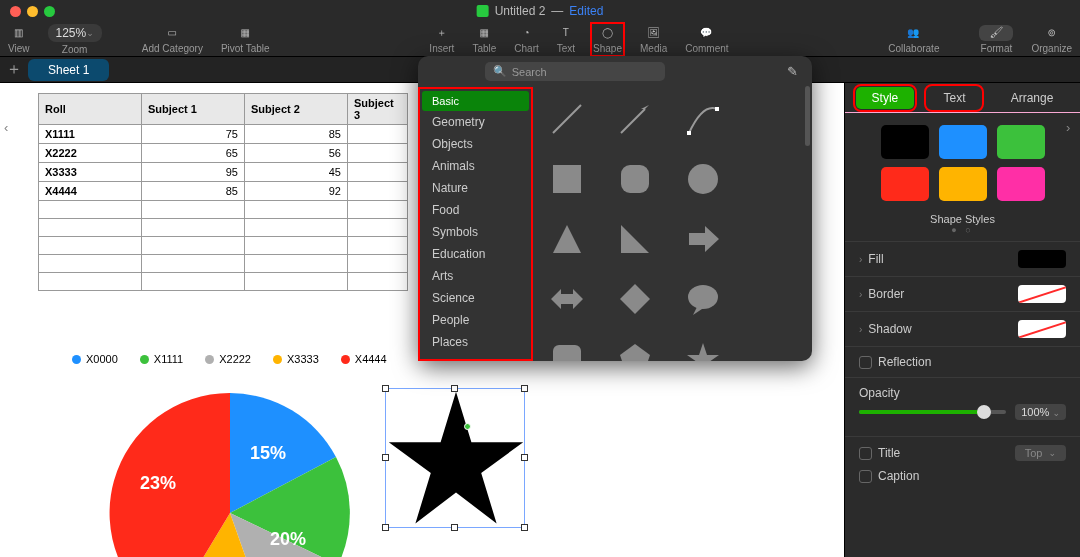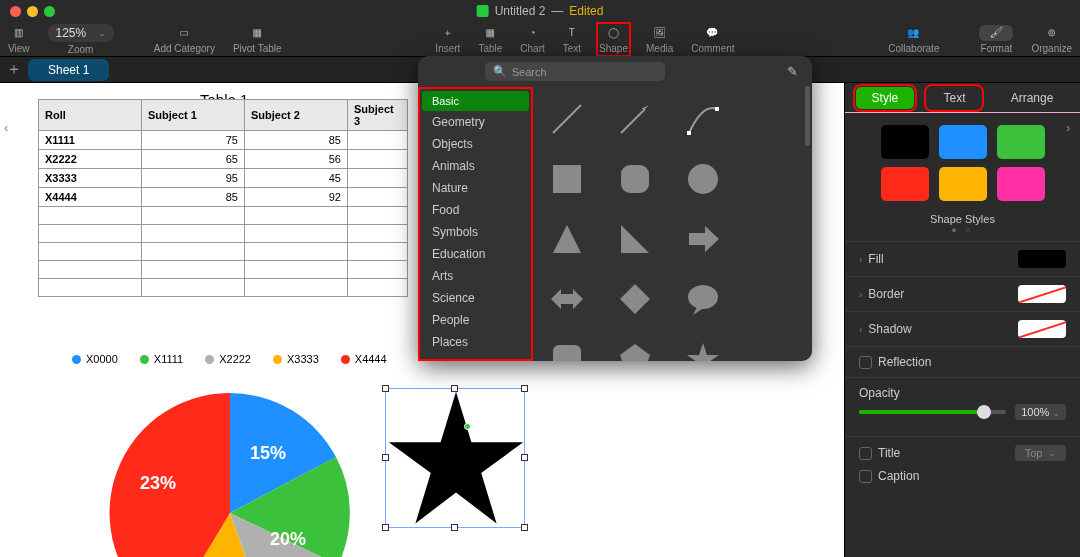--- a/index.html
+++ b/index.html
@@ -3,42 +3,42 @@
 <meta charset="utf-8">
 <style>
   * { box-sizing: border-box; margin: 0; padding: 0; font-family: -apple-system, Helvetica, Arial, sans-serif; }
   body { background:#1e1e1e; color:#ccc; width:1080px; height:557px; overflow:hidden; font-size:12px; position:relative;}
   
   .titlebar{height:22px; display:flex; align-items:center; padding:0 10px; gap:6px; background:#2a2a2a;}
   .tl-dot{width:11px;height:11px;border-radius:50%;}
   .red{background:#ff5f56;} .yellow{background:#ffbd2e;} .green{background:#27c93f;}
   .title-center{position:absolute; left:50%; transform:translateX(-50%); display:flex; align-items:center; gap:6px; color:#bbb; font-size:12px;}
   .doc-icon{width:12px;height:12px;border-radius:2px;background:#27c93f; display:inline-block;}
-  .edited{color:#eab308;}
+  .edited{color:#3b82f6;}
   
   .toolbar{height:35px; background:#2a2a2a; display:flex; align-items:center; padding:0 8px; border-bottom:1px solid #000;}
   .tb-group{display:flex; align-items:center; gap:18px;}
   .tb-item{display:flex; flex-direction:column; align-items:center; gap:2px; color:#999; font-size:10px; cursor:pointer;}
   .tb-icon{height:16px; display:flex; align-items:center; justify-content:center; color:#bbb;}
-  .zoom-box{display:flex; align-items:center; background:#3a3a3a; border-radius:8px; padding:2px 8px; color:#ddd; font-size:12px; gap:12px;}
+  .zoom-box{display:flex; align-items:center; background:#3a3a3a; border-radius:8px; padding:2px 8px; color:#ddd; font-size:12px; gap:0;}
   .chev{font-size:9px;color:#888;}
   .tb-spacer{flex:1;}
   .pill{background:#444;border-radius:6px;padding:3px 10px;color:#ccc;font-size:11px;}
   .red-box{outline:2px solid #ff0000; outline-offset:1px;}
   
   .sheetbar{height:26px;background:#232323;display:flex;align-items:center;padding:0 6px;gap:6px;border-bottom:1px solid #000;}
   .plus{color:#999;font-size:16px;cursor:pointer;}
   .sheet-tab{background:#0c4a6e;color:#fff;border-radius:6px;padding:4px 20px;font-size:12px;font-weight:500;}
   
   .main{display:flex;height:calc(557px - 22px - 35px - 26px);}
   .canvas{flex:1;background:#fff;position:relative;overflow:hidden;}
   .inspector{width:236px;background:#2b2b2b;border-left:1px solid #000;display:flex;flex-direction:column;}
   
   .tbl-title{position:absolute;left:200px;top:8px;font-size:15px;color:#000;}
-  table.sheet{position:absolute;left:38px;top:16px;border-collapse:collapse;font-size:11px;color:#000;}
+  table.sheet{position:absolute;left:38px;top:10px;border-collapse:collapse;font-size:11px;color:#000;}
   table.sheet th, table.sheet td{border:1px solid #999;padding:3px 6px;height:18px;}
   table.sheet th{background:#e8e8e8;text-align:left;font-weight:bold;width:103px;}
   table.sheet td{text-align:right;width:103px;}
   table.sheet td.lbl{text-align:left;font-weight:bold;background:#fff;}
   table.sheet tr.empty td{height:18px;}
   
   .legend{position:absolute;left:72px;top:270px;display:flex;gap:22px;font-size:11px;color:#000;}
   .legend span{display:flex;align-items:center;gap:5px;}
   .dot{width:9px;height:9px;border-radius:50%;display:inline-block;}
   

